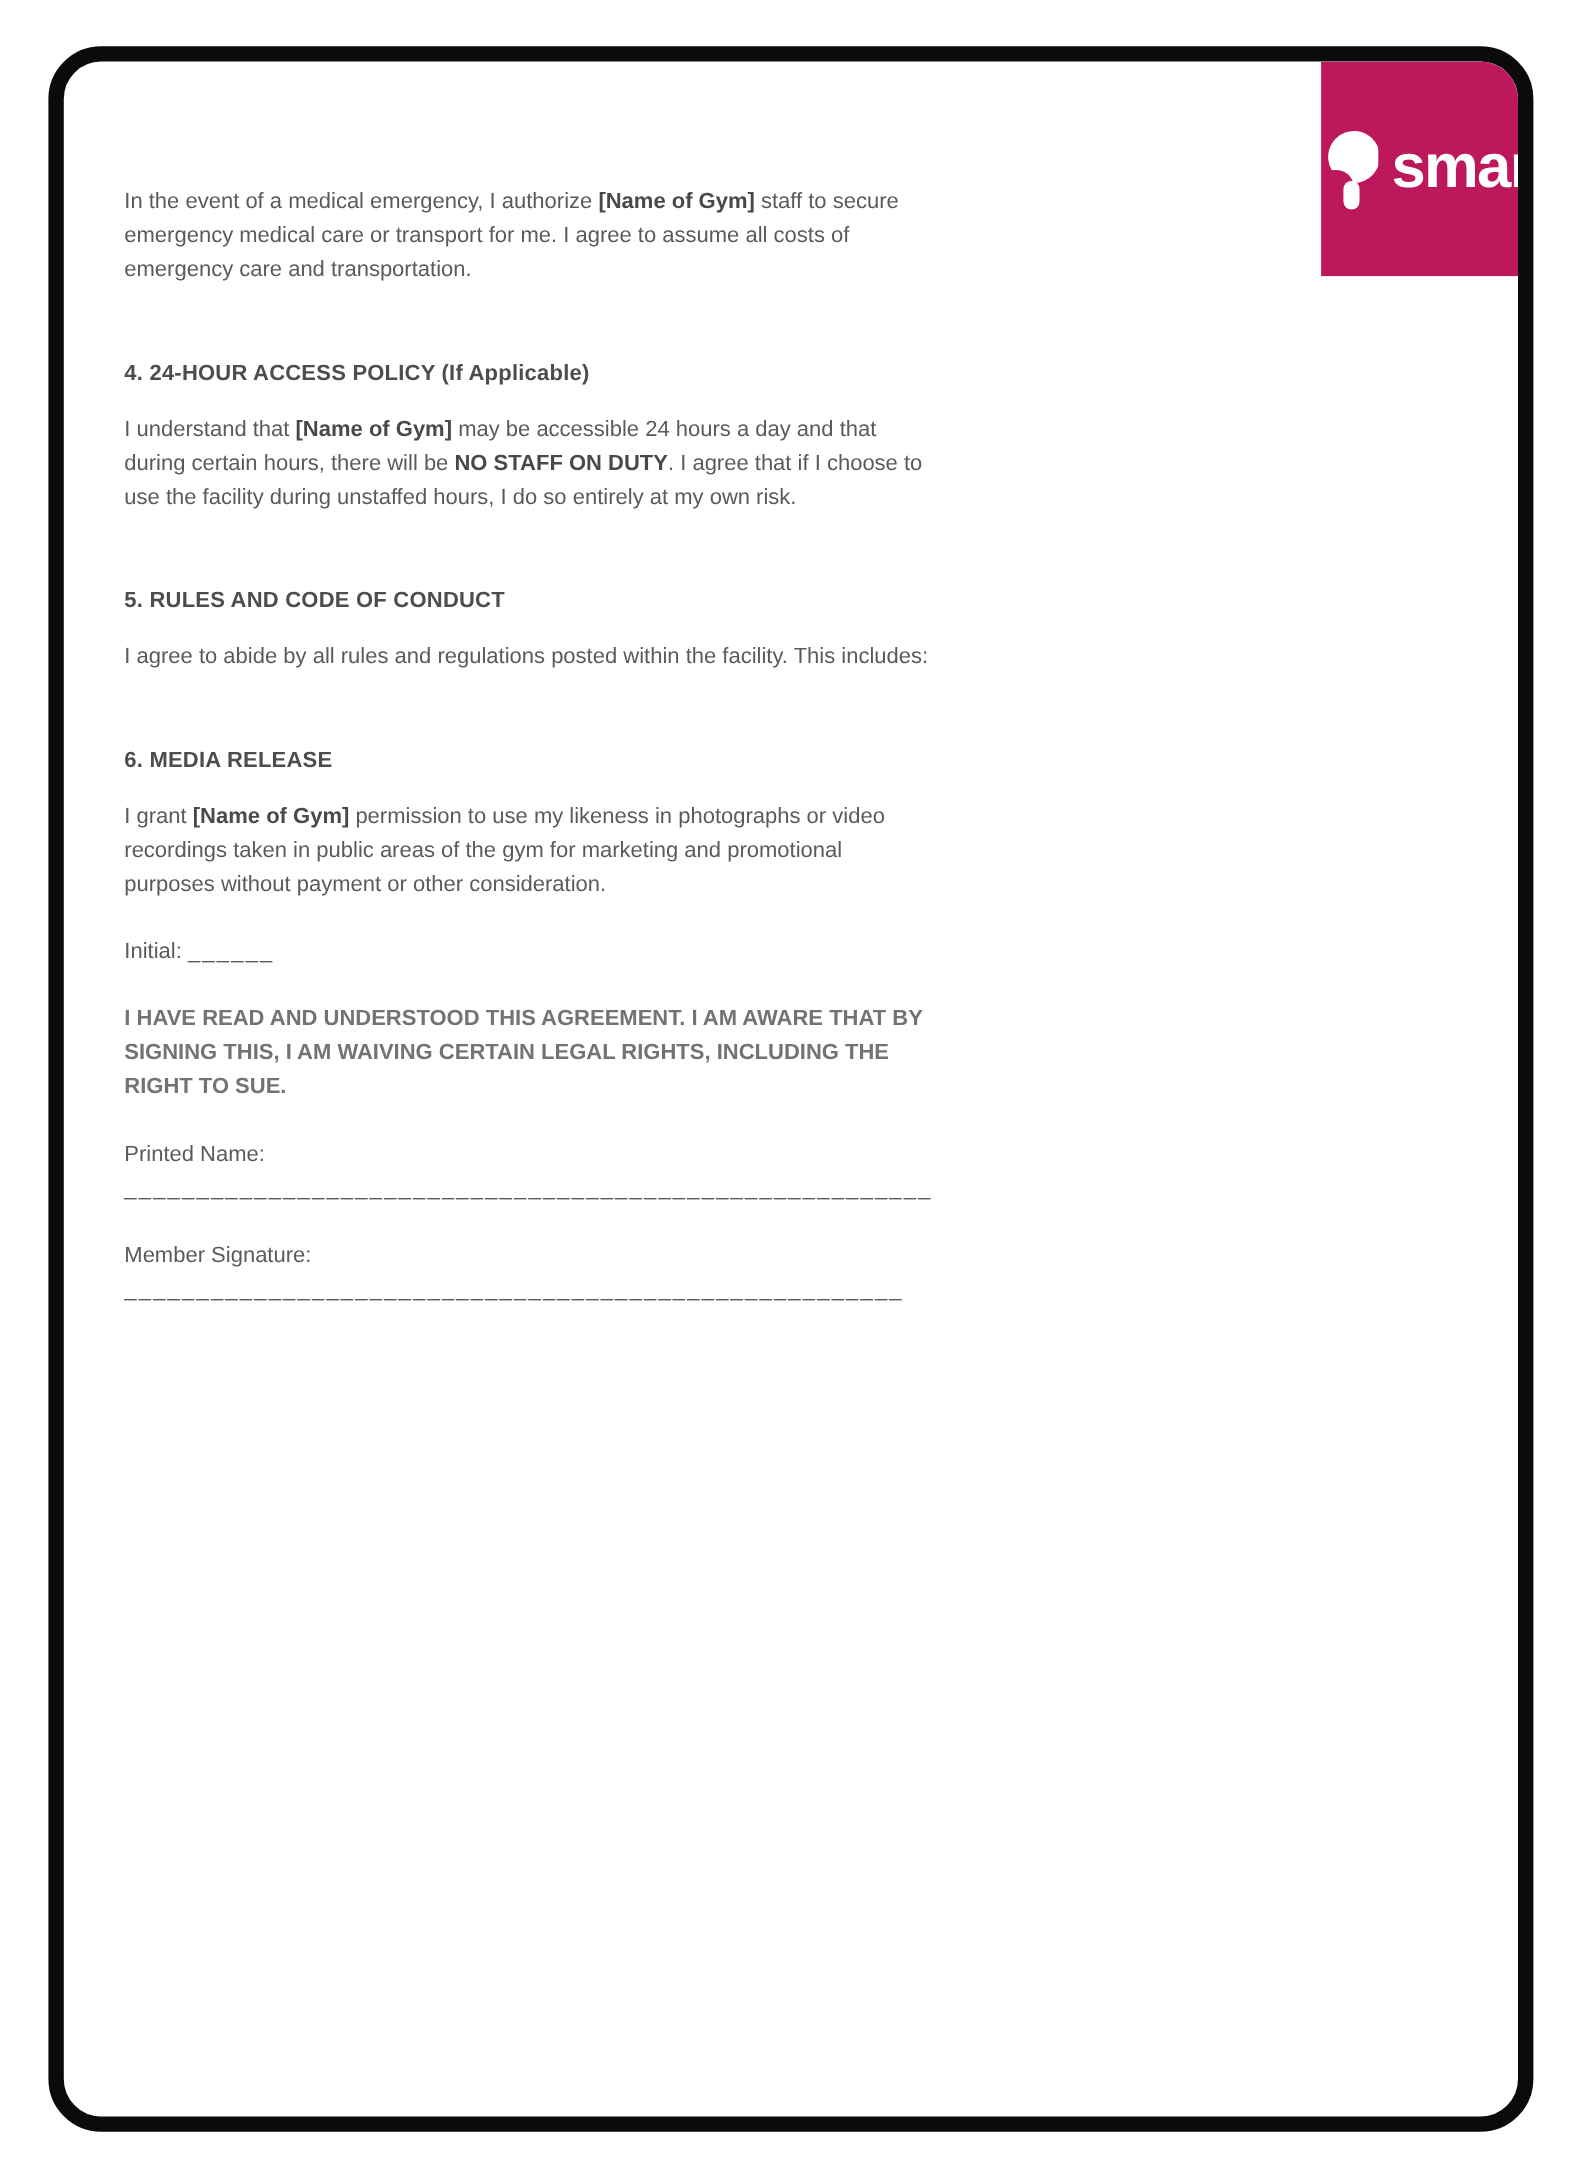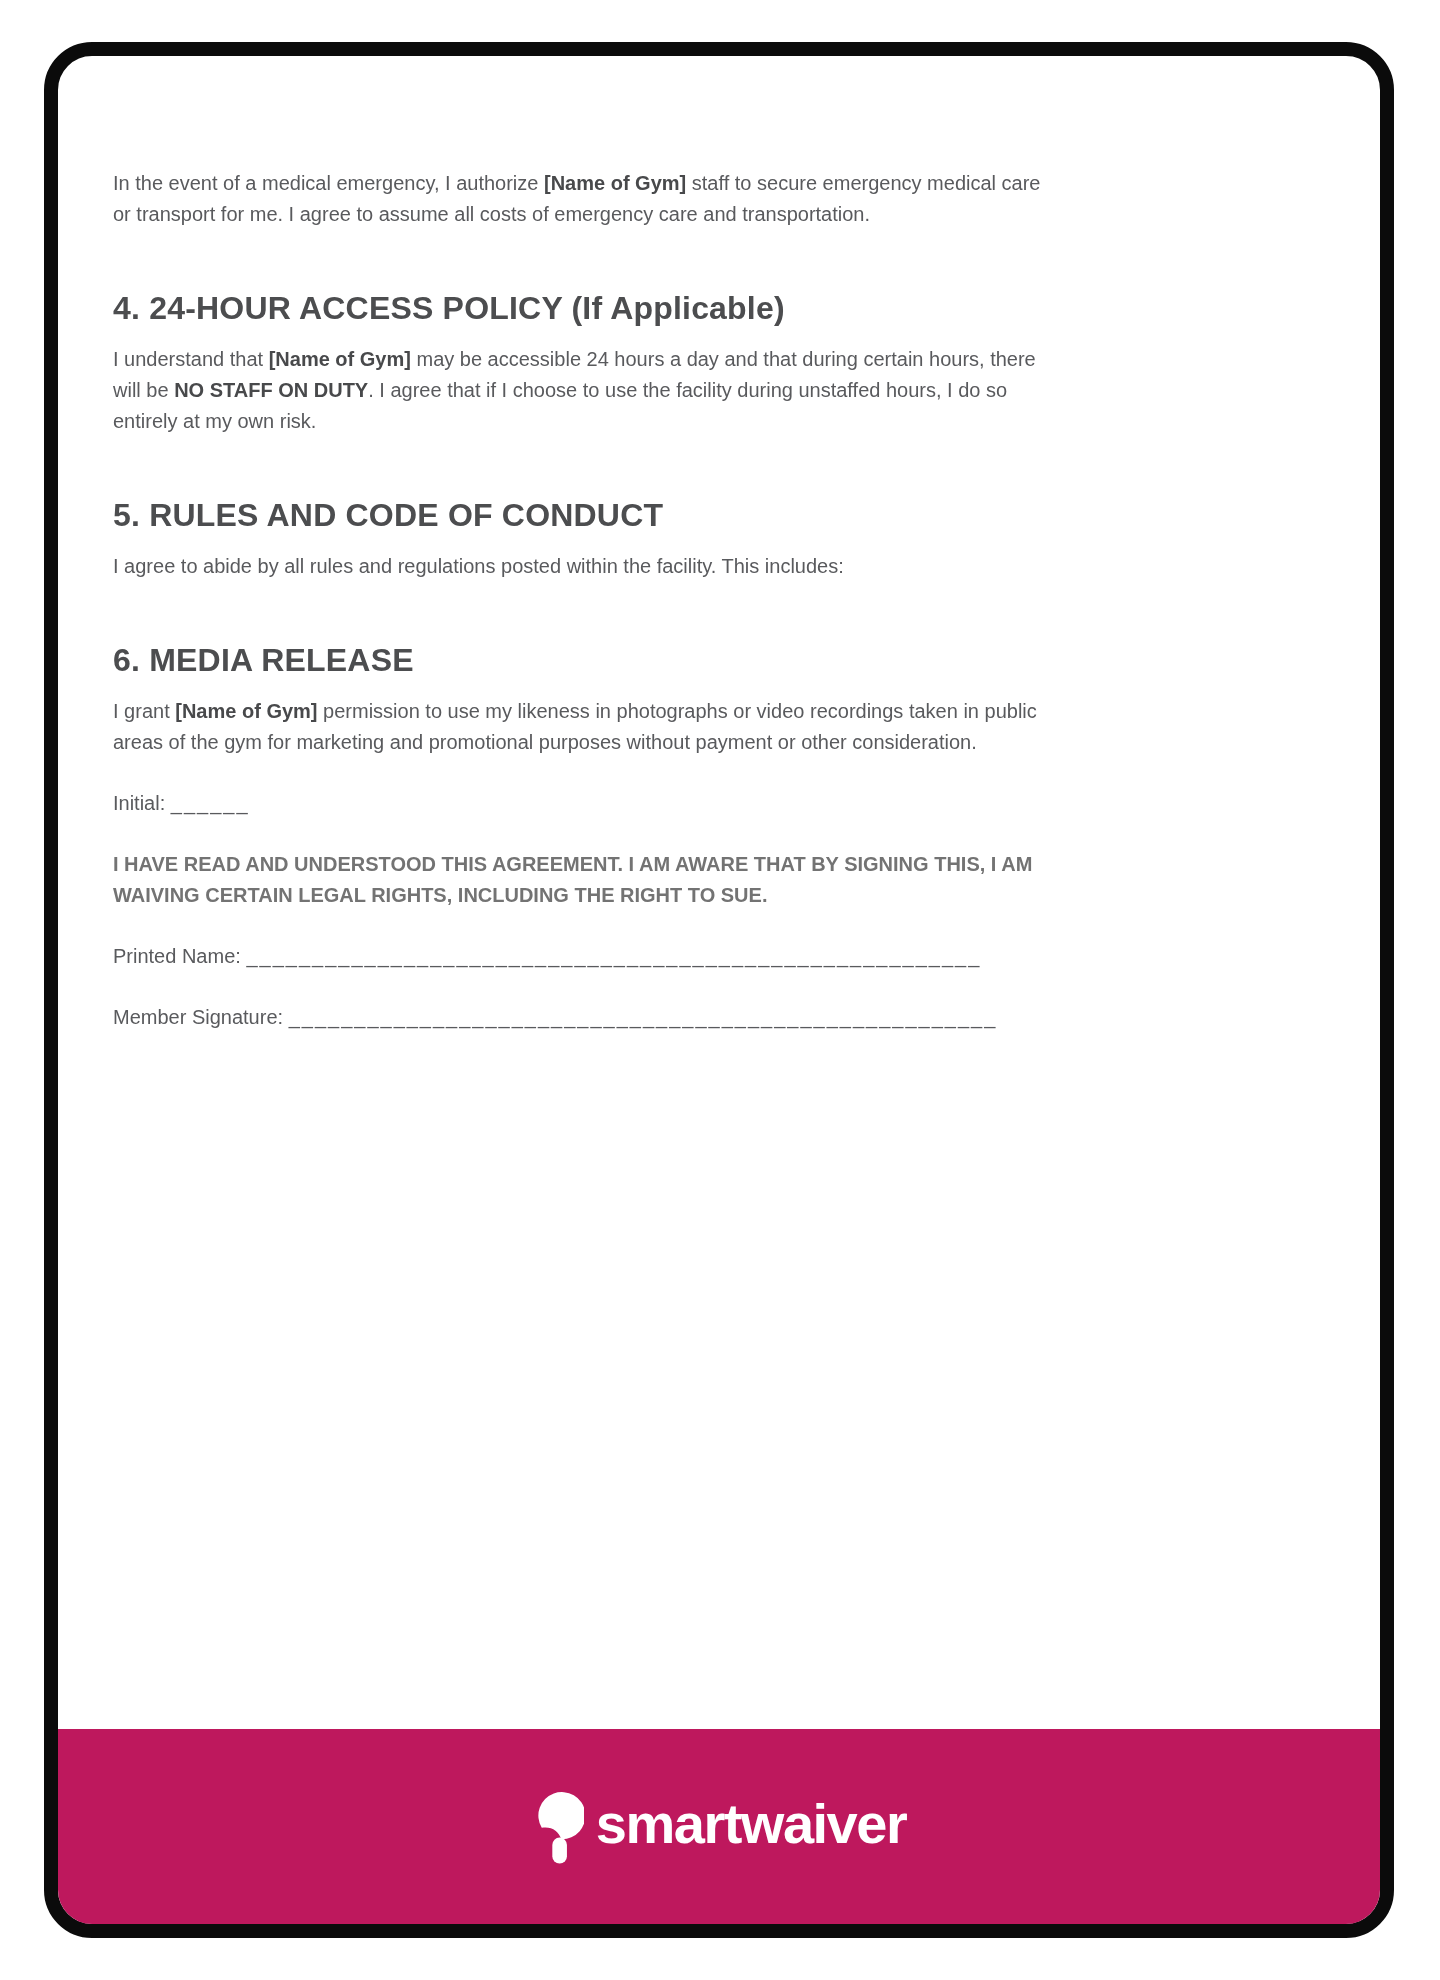--- a/index.html
+++ b/index.html
@@ -17,35 +17,35 @@
     position: absolute;
     left: 44px;
     top: 42px;
     width: 1322px;
     height: 1868px;
     background: #ffffff;
     border: 14px solid #0b0b0b;
     border-radius: 48px;
     overflow: hidden;
     display: flex;
-    flex-direction: column;
+    flex-direction: row;
     box-sizing: content-box;
     gap: 16px;
   }
   .content {
     flex: 1;
     padding: 112px 337px 0 55px;
     color: #595a5d;
     font-size: 20px;
     line-height: 31px;
   }
   .content p { margin: 0 0 30px 0; }
   .content strong { font-weight: bold; color: #48494b; }
   h2 {
-    font-size: 32px;
+    font-size: 20px;
     line-height: 28px;
     font-weight: bold;
     color: #4c4d4f;
     margin: 64px 0 22px 0;
     letter-spacing: 0.2px;
   }
   ul.rules {
     list-style: none;
     margin: 2px 0 30px 0;
     padding: 0 0 0 50px;

